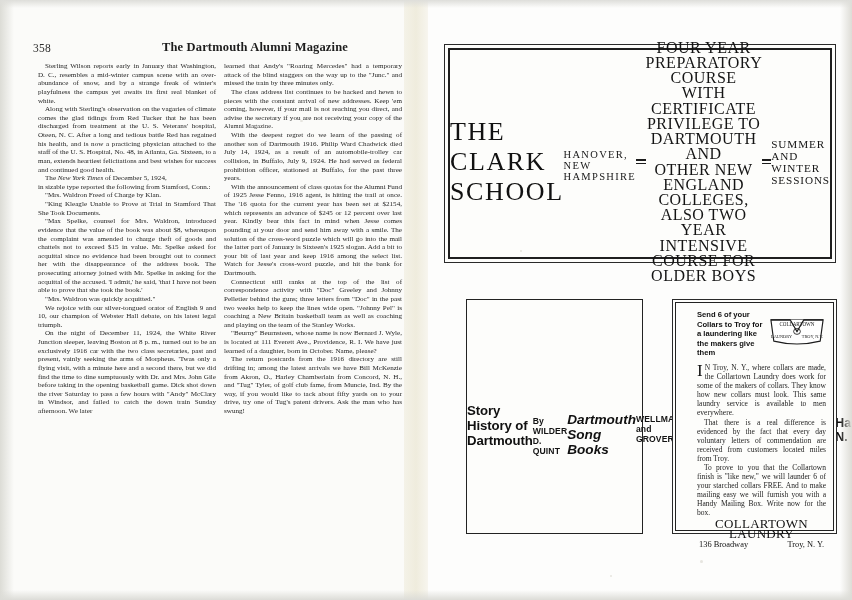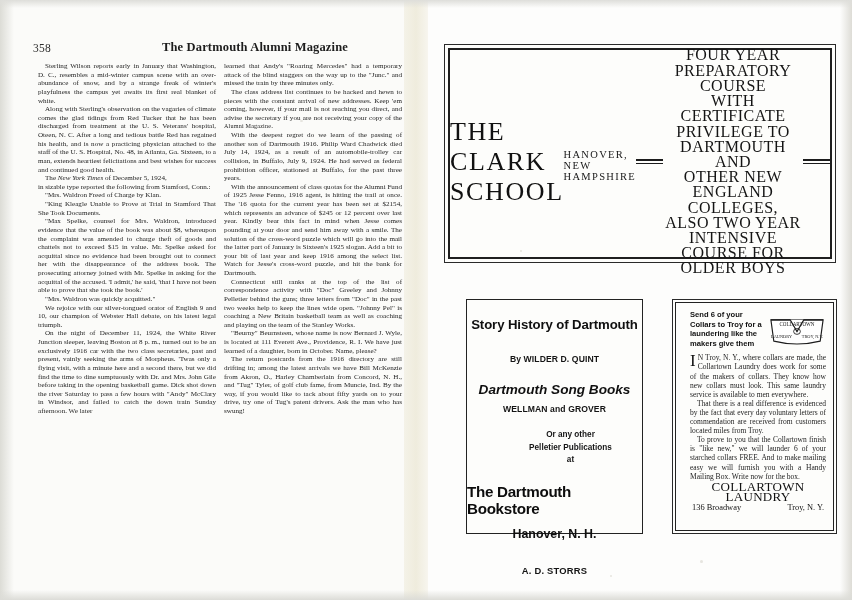--- a/index.html
+++ b/index.html
@@ -98,42 +98,42 @@
   }
   .clark-sessions{
     font-size:11.2px;letter-spacing:.9px;color:#141414;
   }
 
   
   .ad-book{
     position:absolute;left:466px;top:299px;width:177px;height:235px;
     border:1.6px solid #222;background:#fdfdfb;
     box-sizing:border-box;
-    display:flex;flex-direction:column;align-items:center;
+    display:flex;flex-direction:row;align-items:center;
     padding-top:17px;
     font-family:"Liberation Sans",sans-serif;
   }
   .bk-h1{font-size:13.2px;font-weight:bold;color:#101010;letter-spacing:-.1px;}
   .bk-by{font-size:8.6px;font-weight:bold;color:#141414;margin-top:22px;letter-spacing:.1px;}
   .bk-h2{font-size:13.6px;font-weight:bold;color:#101010;margin-top:18px;font-style:italic;}
   .bk-auth{font-size:8.6px;font-weight:bold;color:#141414;margin-top:7px;letter-spacing:.1px;}
   .bk-small{font-size:8.2px;font-weight:bold;color:#161616;margin-top:15px;line-height:12.5px;text-align:center;margin-left:32px;}
   .bk-store{font-size:15.2px;font-weight:bold;color:#0d0d0d;margin-top:16px;letter-spacing:-.3px;}
   .bk-town{font-size:12.4px;font-weight:bold;color:#0f0f0f;margin-top:10px;}
   .bk-storrs{font-size:9.4px;font-weight:bold;color:#151515;margin-top:24px;letter-spacing:.2px;}
 
   
   .ad-laundry{
     position:absolute;left:672px;top:299px;width:165px;height:235px;
     border:1px solid #2a2a2a;background:#fdfdfb;
     box-sizing:border-box;padding:2px;
   }
   .ad-laundry-inner{
     width:100%;height:100%;border:1.6px solid #222;
-    box-sizing:border-box;padding:7px 7px 0 14px;
+    box-sizing:border-box;padding:7px 7px 0 21px;
   }
   .ld-head{
     display:flex;align-items:flex-start;gap:3px;
   }
   .ld-head-txt{
     font-family:"Liberation Sans",sans-serif;
     font-size:7.6px;font-weight:bold;line-height:9.6px;color:#111;
     width:86px;
   }
   .ld-logo{width:58px;height:36px;flex:0 0 auto;margin-top:2px;}
@@ -203,20 +203,21 @@
       <div class="rule-dbl"></div>
       <div class="clark-body">
         <div>FOUR YEAR PREPARATORY COURSE</div>
         <div>WITH</div>
         <div>CERTIFICATE PRIVILEGE TO DARTMOUTH AND</div>
         <div>OTHER NEW ENGLAND COLLEGES,</div>
         <div>ALSO TWO YEAR INTENSIVE COURSE FOR</div>
         <div>OLDER BOYS</div>
       </div>
       <div class="rule-dbl"></div>
+      <div class="clark-sessions">SUMMER AND WINTER SESSIONS</div>
     </div>
   </div>
 
   <div class="ad-book">
     <div class="bk-h1">Story History of Dartmouth</div>
     <div class="bk-by">By WILDER D. QUINT</div>
     <div class="bk-h2">Dartmouth Song Books</div>
     <div class="bk-auth">WELLMAN and GROVER</div>
     <div class="bk-small">
       <div>Or any other</div>

